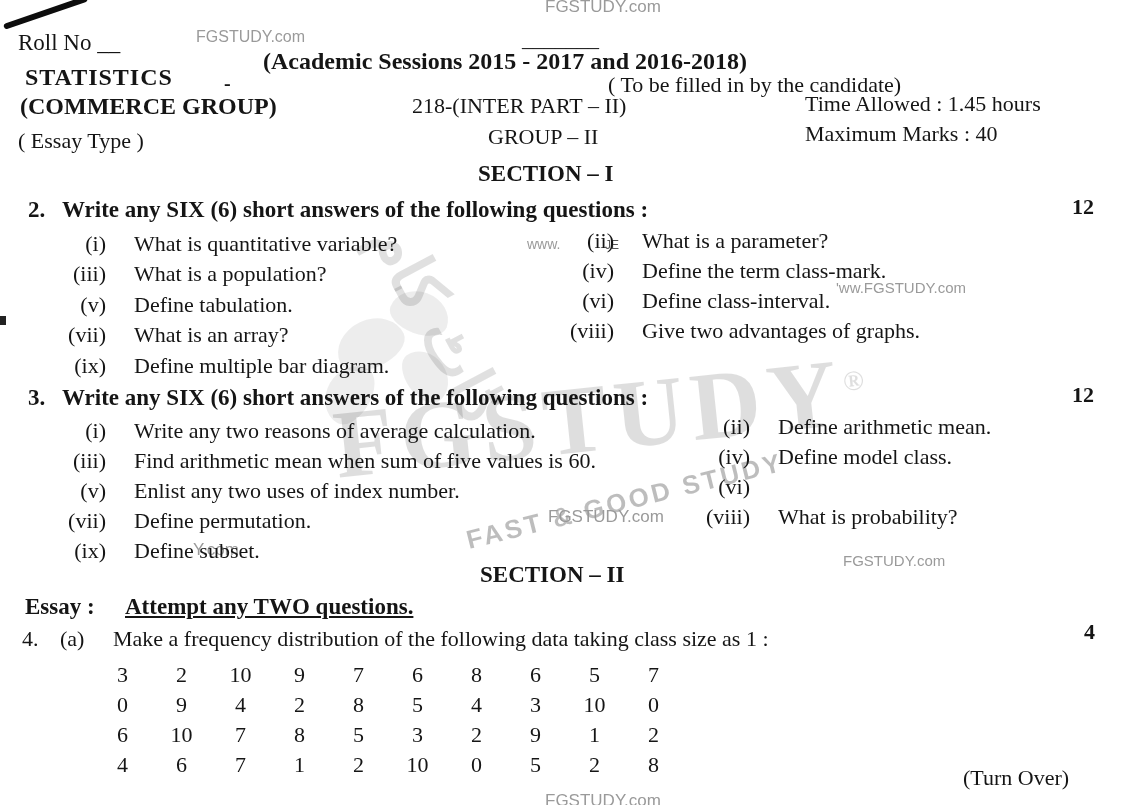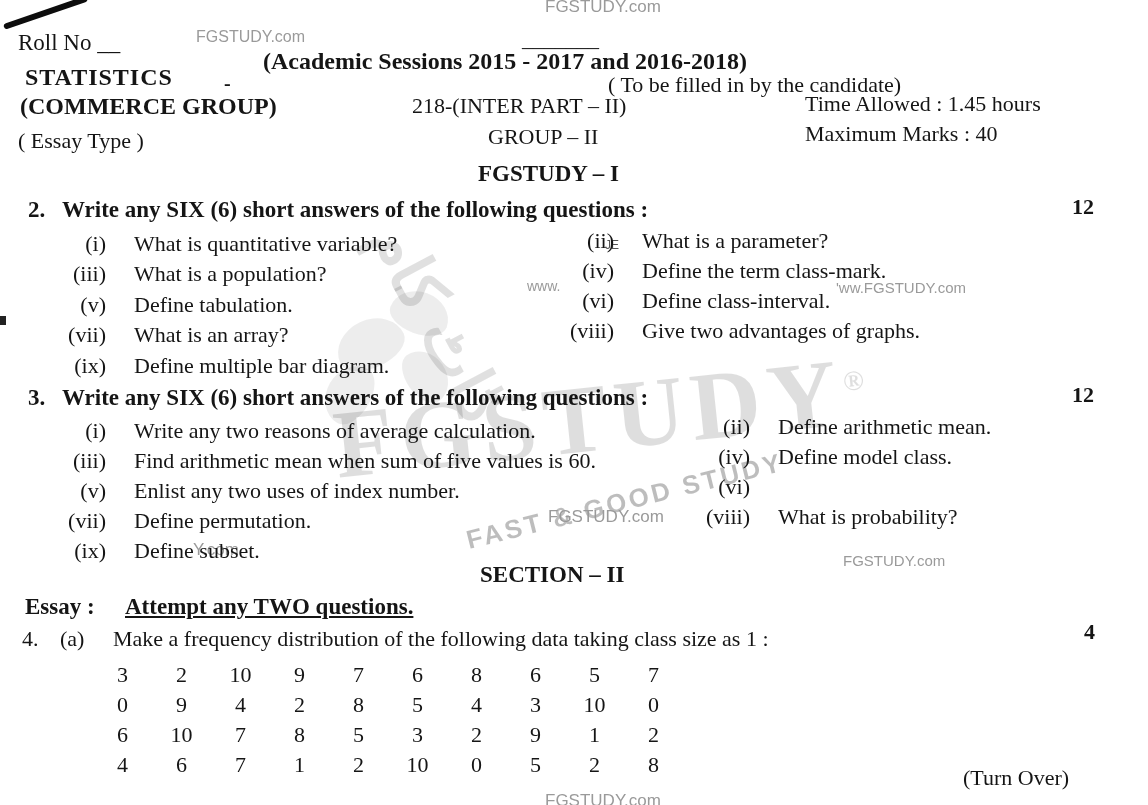--- a/index.html
+++ b/index.html
@@ -45,21 +45,21 @@
   <div class="wm-urdu">ڈاٹ کام</div>
   <div class="petal" style="left:335px;top:320px;width:70px;height:48px;transform:rotate(-25deg);"></div>
   <div class="petal" style="left:390px;top:292px;width:60px;height:42px;transform:rotate(20deg);"></div>
   <div class="petal" style="left:318px;top:372px;width:62px;height:44px;transform:rotate(-60deg);"></div>
   <div class="petal" style="left:398px;top:356px;width:56px;height:40px;transform:rotate(55deg);"></div>
   <div class="wm-big"><span>FGSTUDY</span><sup>®</sup></div>
   <div class="wm-arc">FAST &amp; GOOD STUDY</div>
 
   <span class="abs wm" style="left:545px;top:-3px;font-size:17px;">FGSTUDY.com</span>
   <span class="abs wm" style="left:196px;top:28px;font-size:16px;">FGSTUDY.com</span>
-  <span class="abs wm" style="left:527px;top:236px;font-size:14px;margin-top:42px;">www.</span>
+  <span class="abs wm" style="left:527px;top:236px;font-size:14px;">www.</span>
   <span class="abs" style="left:605px;top:238px;font-size:12px;color:#555;font-family:'Liberation Sans',sans-serif;">JE</span>
   <span class="abs wm" style="left:836px;top:279px;font-size:15px;">'ww.FGSTUDY.com</span>
   <span class="abs wm" style="left:548px;top:507px;font-size:17px;">FGSTUDY.com</span>
   <span class="abs wm" style="left:843px;top:552px;font-size:15px;">FGSTUDY.com</span>
   <span class="abs wm" style="left:193px;top:540px;font-size:17px;">Y.com</span>
   <span class="abs wm" style="left:545px;top:791px;font-size:17px;">FGSTUDY.com</span>
 
   <div class="penstroke"></div>
   <div class="speck"></div>
 
@@ -72,21 +72,21 @@
   <span class="abs bold" style="left:263px;top:48px;font-size:24px;">(Academic Sessions 2015 - 2017 and 2016-2018)</span>
 
   <span class="abs bold" style="left:20px;top:93px;font-size:24px;">(COMMERCE GROUP)</span>
   <span class="abs body-t" style="left:412px;top:93px;">218-(INTER PART – II)</span>
   <span class="abs body-t" style="left:805px;top:91px;">Time Allowed  :  1.45 hours</span>
 
   <span class="abs body-t" style="left:18px;top:128px;text-align:center;">( Essay Type )</span>
   <span class="abs body-t" style="left:488px;top:124px;">GROUP – II</span>
   <span class="abs body-t" style="left:805px;top:121px;">Maximum Marks  :  40</span>
 
-  <span class="abs bold" style="left:478px;top:161px;font-size:23px;">FGSTUDY – I</span>
+  <span class="abs bold" style="left:478px;top:161px;font-size:23px;">SECTION – I</span>
 
   <span class="abs bold" style="left:28px;top:197px;font-size:23px;">2.</span>
   <span class="abs bold" style="left:62px;top:197px;font-size:23px;">Write any SIX (6) short answers of the following questions  :</span>
   <span class="abs bold" style="left:1072px;top:194px;font-size:22px;">12</span>
 
   <div class="qline" style="left:40px;top:231px;">
       <span class="qnum">(i)</span>
       <span class="qtext">What is quantitative variable?</span>
     </div>
   <div class="qline" style="left:548px;top:228px;">

